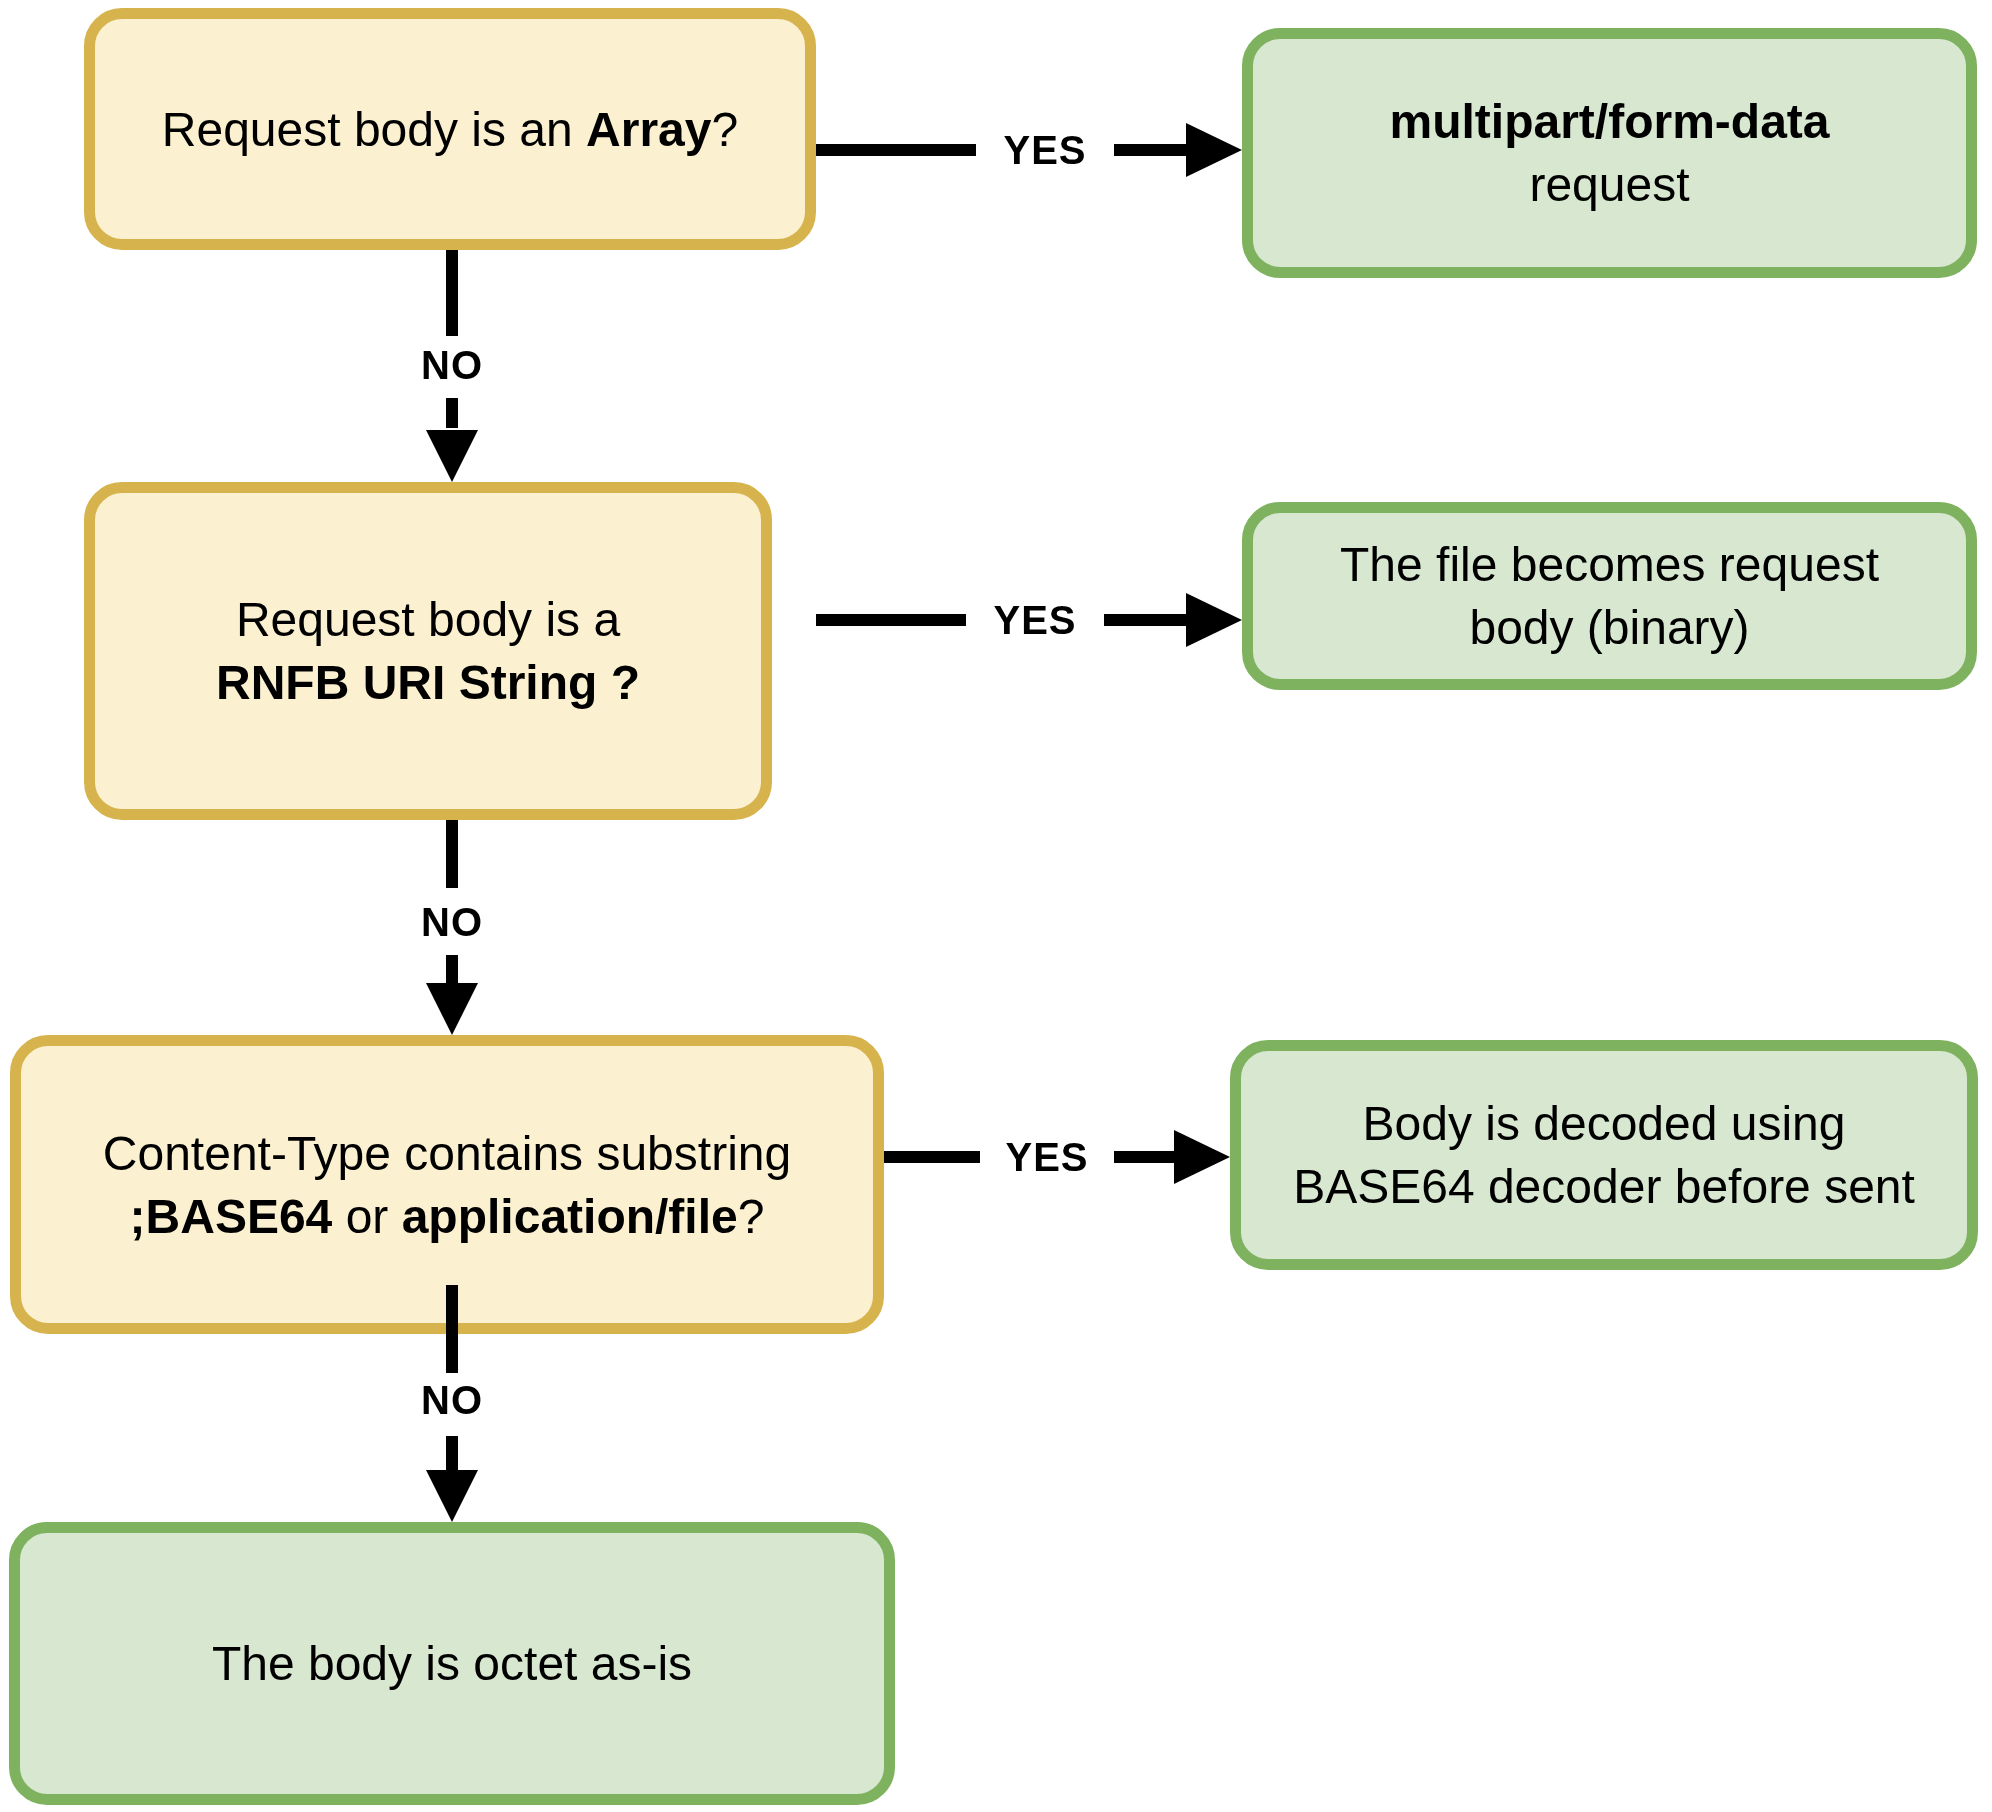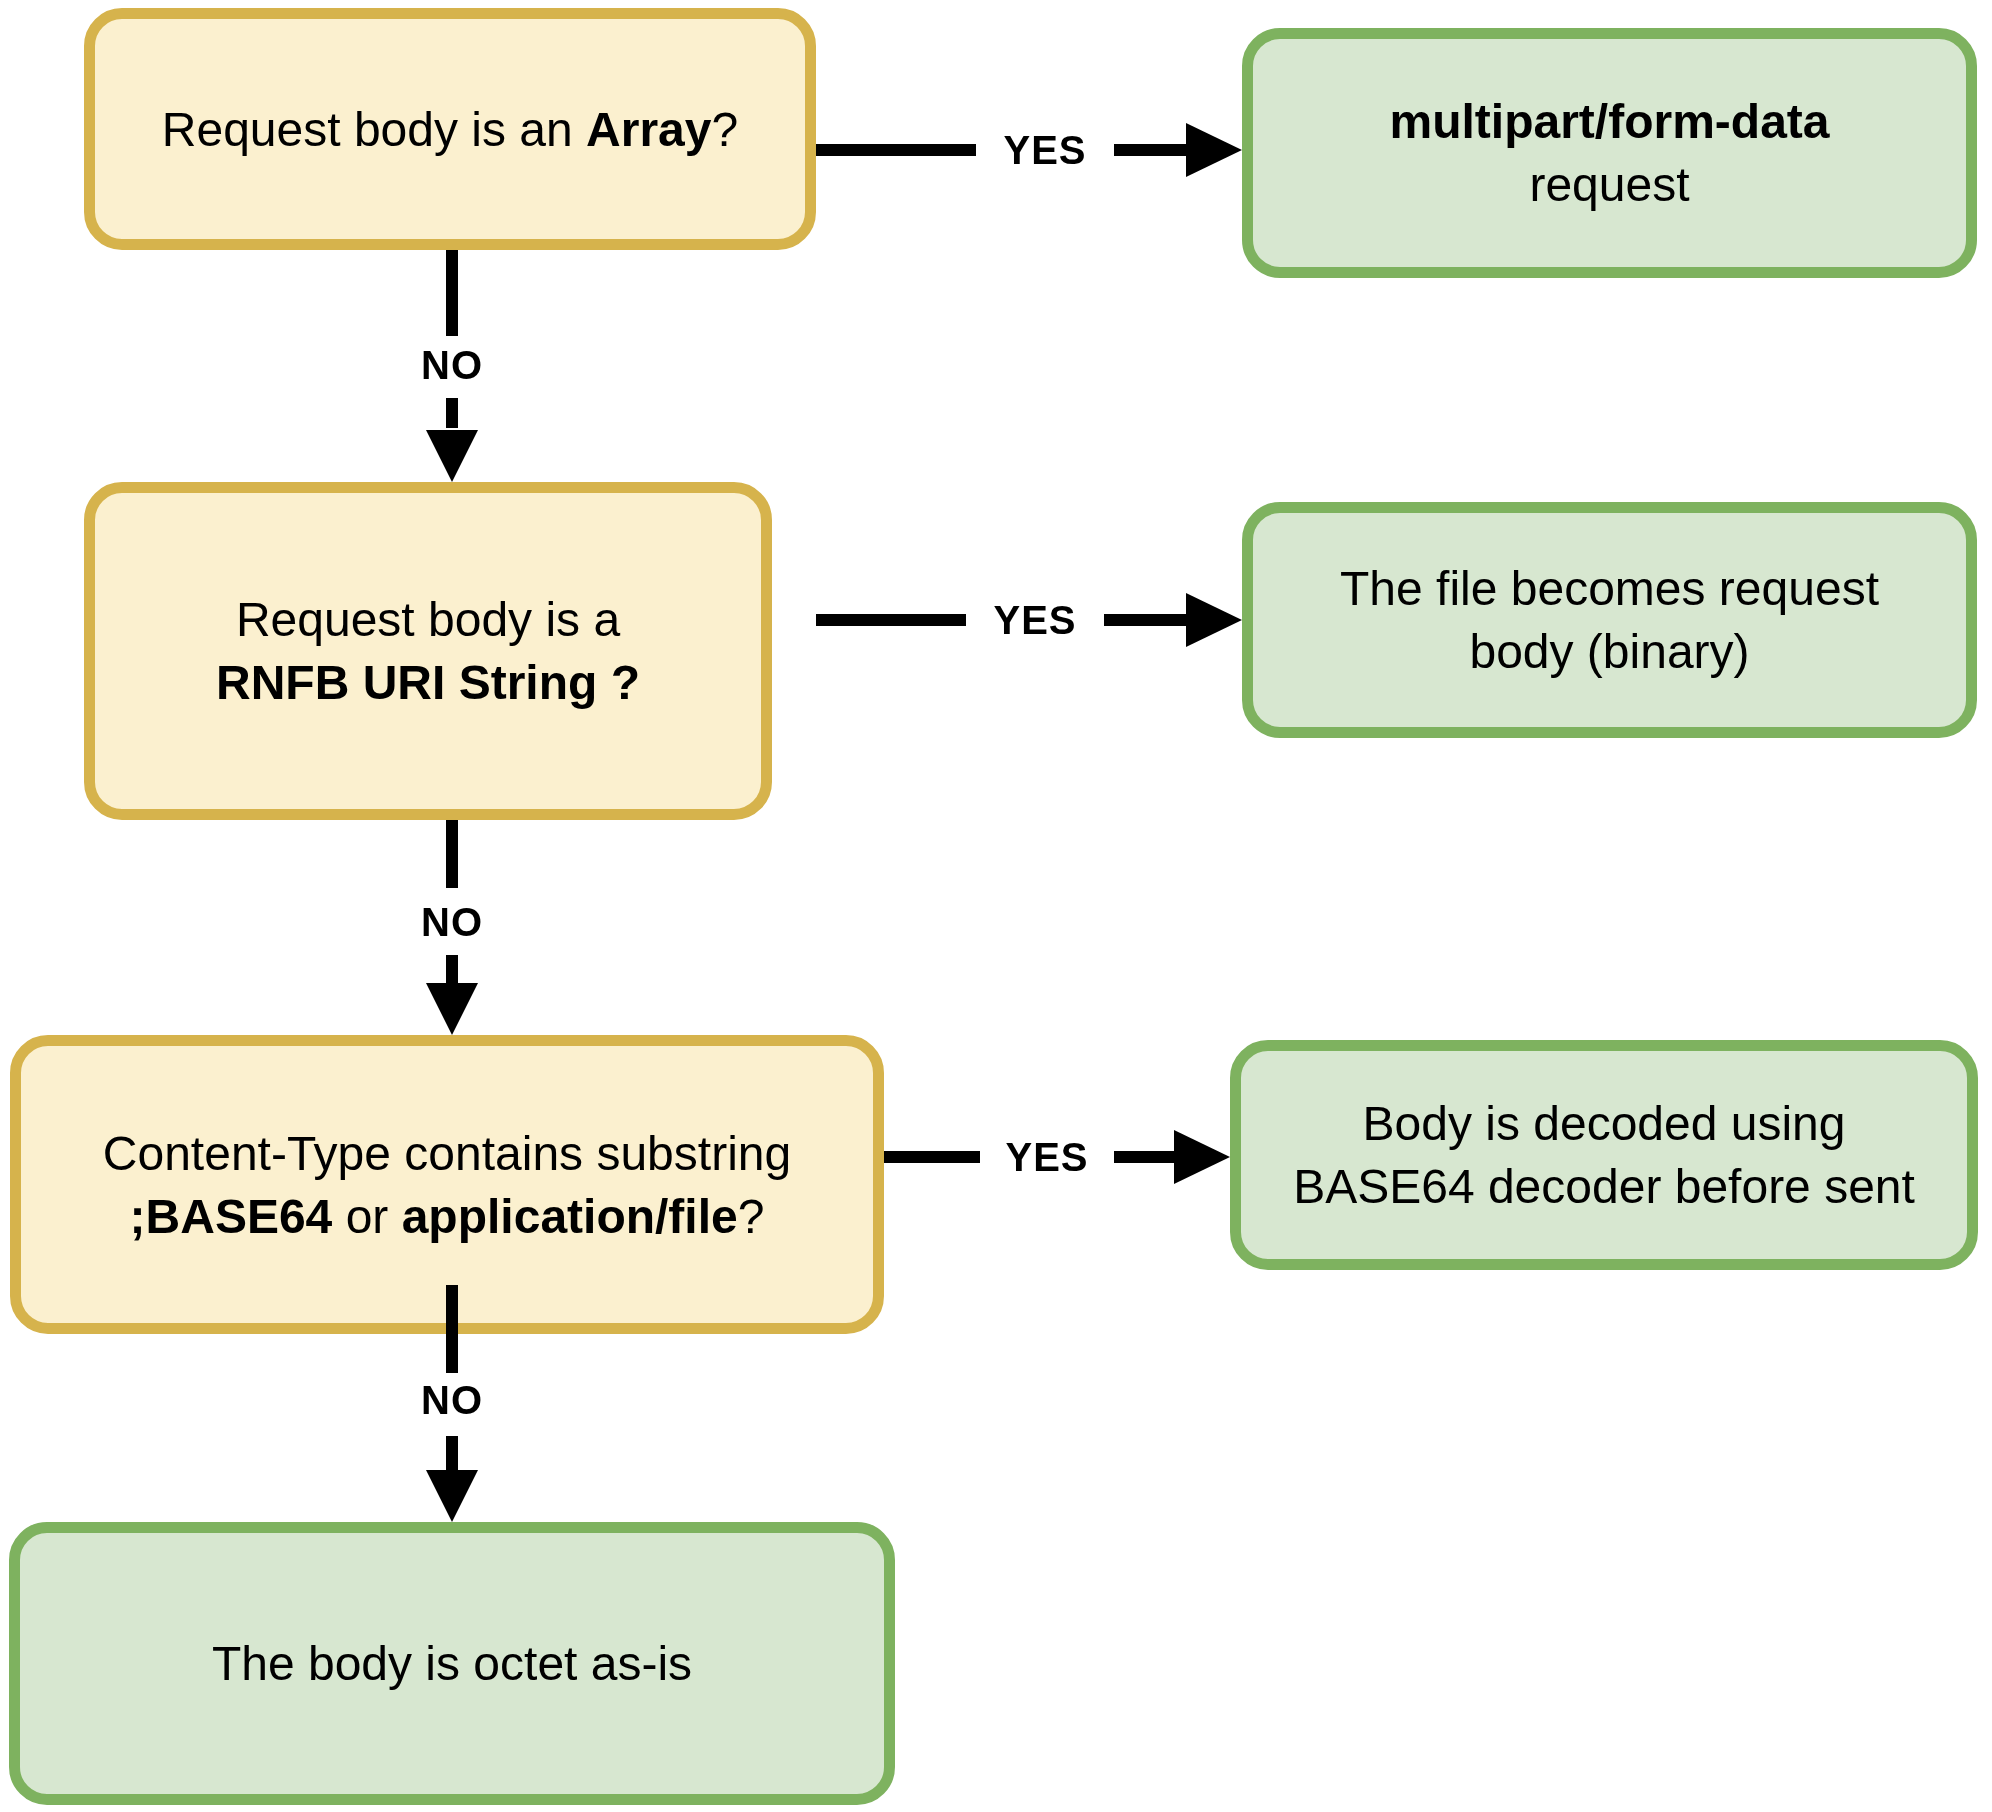--- a/index.html
+++ b/index.html
@@ -71,21 +71,21 @@
   <div class="vline" style="left:446px; top:250px; height:86px;"></div>
   <div class="edge-label" style="left:382px; top:332px; width:140px;">NO</div>
   <div class="vline" style="left:446px; top:398px; height:30px;"></div>
   <div class="head-down" style="left:426px; top:430px;"></div>
 
   <div class="node q" style="left:84px; top:482px; width:688px; height:338px;">
     <div class="line"><span>Request body is a</span></div>
     <div class="line"><span class="b">RNFB URI String ?</span></div>
   </div>
 
-  <div class="node r" style="left:1242px; top:502px; width:735px; height:236px;">
+  <div class="node r" style="left:1242px; top:502px; width:735px; height:188px;">
     <div class="line"><span>The file becomes request</span></div>
     <div class="line"><span>body (binary)</span></div>
   </div>
 
   <div class="hline" style="left:816px; top:614px; width:150px;"></div>
   <div class="edge-label" style="left:960px; top:587px; width:150px;">YES</div>
   <div class="hline" style="left:1104px; top:614px; width:82px;"></div>
   <div class="head-right" style="left:1186px; top:593px;"></div>
 
   <div class="vline" style="left:446px; top:820px; height:68px;"></div>

